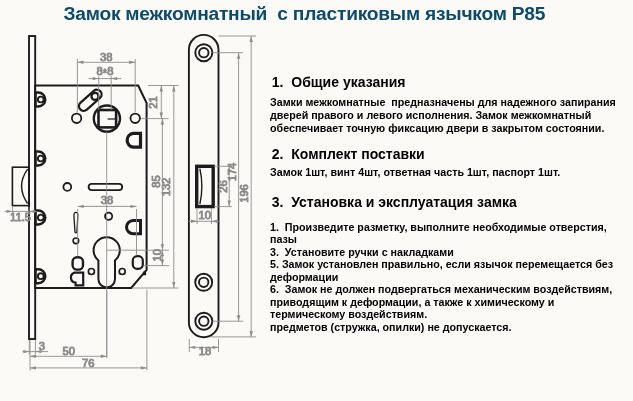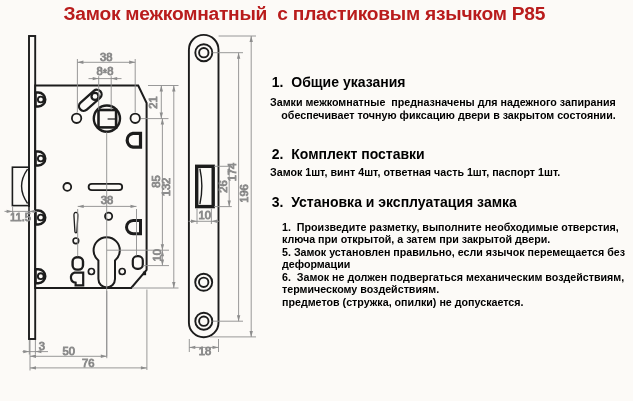--- a/index.html
+++ b/index.html
@@ -1,23 +1,23 @@
 <!DOCTYPE html>
 <html><head>
 <meta charset="utf-8">
 <style>
 html,body{margin:0;padding:0;}
 body{width:633px;height:401px;background:#fcfaf7;position:relative;overflow:hidden;
   font-family:"Liberation Sans", sans-serif;}
-.title{position:absolute;left:63.5px;top:3px;font-size:19.2px;letter-spacing:-0.24px;font-weight:bold;color:#b91c1c;white-space:nowrap;}
+.title{position:absolute;left:63.5px;top:3px;font-size:19.2px;letter-spacing:-0.24px;font-weight:bold;color:#0c4a6e;white-space:nowrap;}
 .h{position:absolute;left:271.8px;font-size:14px;font-weight:bold;color:#000;line-height:14px;white-space:nowrap;text-align:center;}
-.p{position:absolute;left:270px;font-size:10.7px;font-weight:bold;color:#000;line-height:12.75px;text-align:right;}
+.p{position:absolute;left:270px;font-size:10.7px;font-weight:bold;color:#000;line-height:12.75px;}
 .p div{white-space:nowrap;}
 .lst{position:absolute;left:270px;font-size:10.7px;font-weight:bold;color:#000;line-height:12.5px;}
-.lst div{white-space:nowrap;margin-left:12px;}
+.lst div{white-space:nowrap;}
 svg text{font-family:"Liberation Sans", sans-serif;fill:#474747;font-size:11.2px;}
 </style>
 </head>
 <body>
 
 <div class="title">Замок межкомнатный&nbsp; с пластиковым язычком Р85</div>
 
 <svg width="633" height="401" viewBox="0 0 633 401" style="position:absolute;left:0;top:0">
 <g fill="none" stroke="#1c1c1c">
 
@@ -289,32 +289,35 @@
 <path d="M189.3,347.4 l6,-1.7 v3.4 z M218.5,347.4 l-6,-1.7 v3.4 z" fill="#8d8d8d" stroke="none"></path>
 <text x="204.9" y="355.4" text-anchor="middle">18</text>
       </g>
 </g>
 </svg>
 
 <div class="h" style="top:74.8px">1.&nbsp;&nbsp;Общие указания</div>
 
 <div class="p" style="top:96.4px">
 <div>Замки межкомнатные&nbsp; предназначены для надежного запирания</div>
+<div>дверей правого и левого исполнения. Замок межкомнатный</div>
 <div>обеспечивает точную фиксацию двери в закрытом состоянии.</div>
 </div>
 
 <div class="h" style="top:146.7px">2.&nbsp;&nbsp;Комплект поставки</div>
 
 <div class="p" style="top:165.5px">
 <div>Замок 1шт, винт 4шт, ответная часть 1шт, паспорт 1шт.</div>
 </div>
 
 <div class="h" style="top:195px">3.&nbsp;&nbsp;Установка и эксплуатация замка</div>
 
 <div class="lst" style="top:220.8px">
 <div>1.&nbsp;&nbsp;Произведите разметку, выполните необходимые отверстия,</div>
-<div>ключа при открытой, а затем при закрытой двери.</div>
+<div>пазы</div>
+<div>3.&nbsp;&nbsp;Установите ручки с накладками</div>
 <div>5. Замок установлен правильно, если язычок перемещается без</div>
 <div>деформации</div>
 <div>6.&nbsp;&nbsp;Замок не должен подвергаться механическим воздействиям,</div>
+<div>приводящим к деформации, а также к химическому и</div>
 <div>термическому воздействиям.</div>
 <div>предметов (стружка, опилки) не допускается.</div>
 </div>
 
 </body></html>

